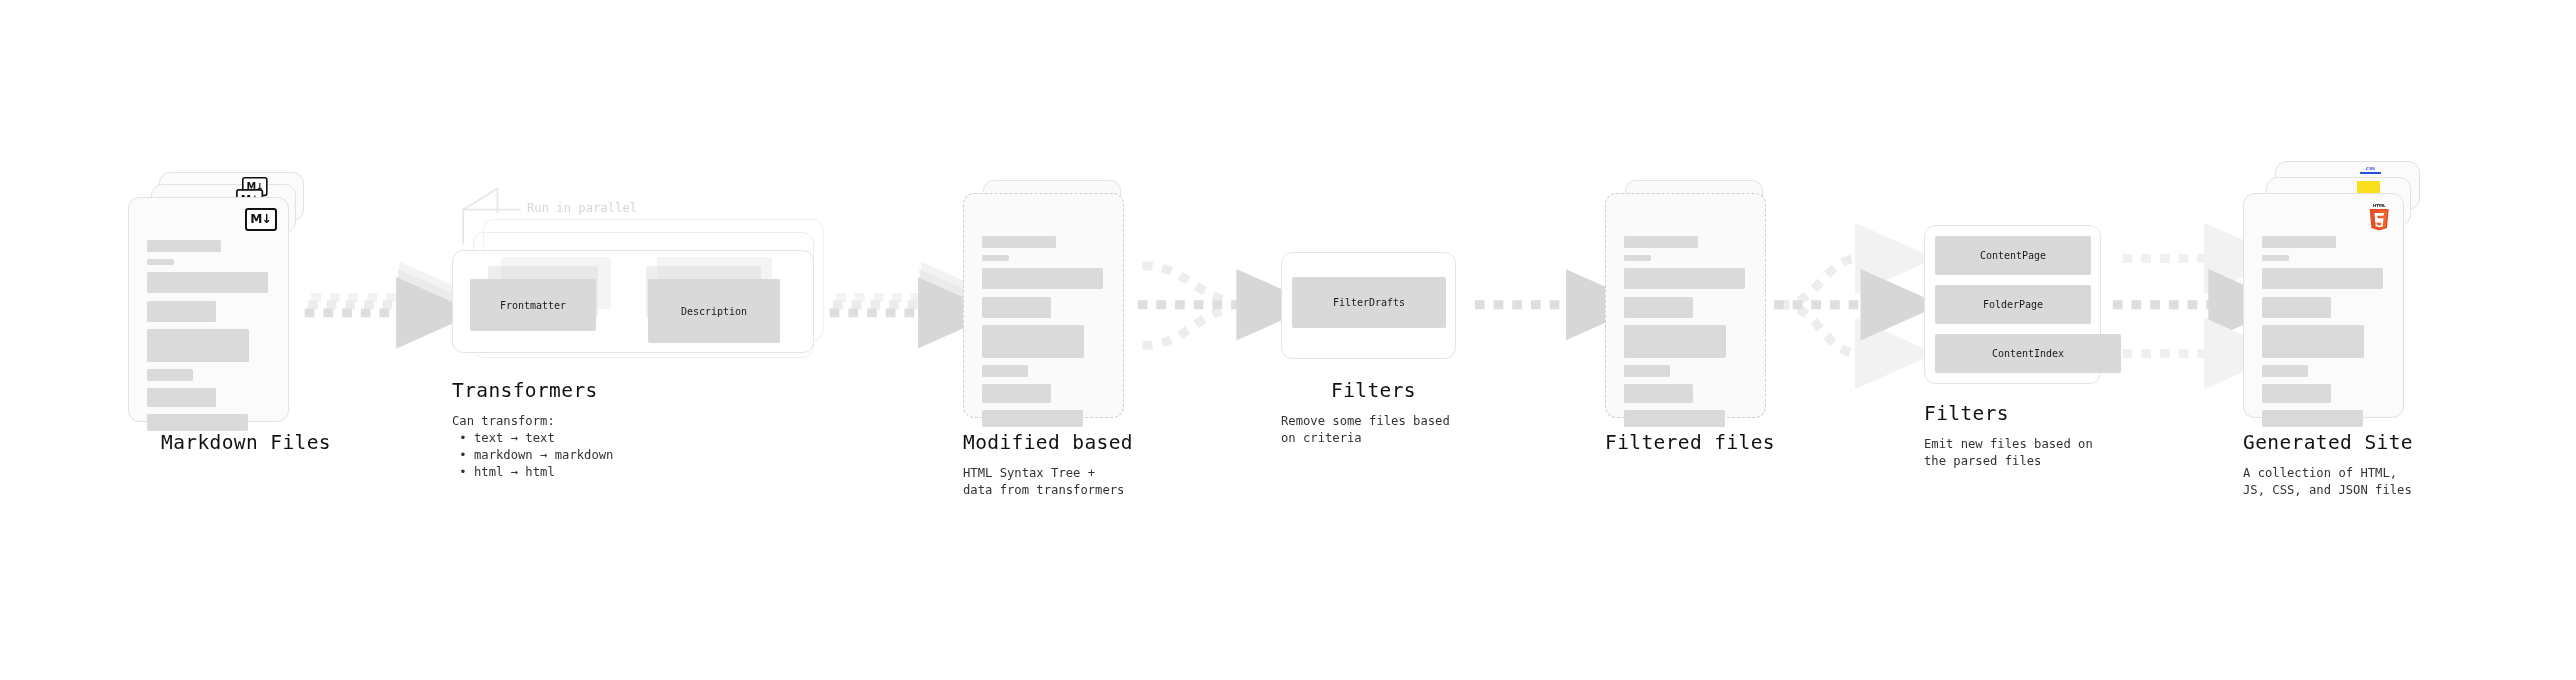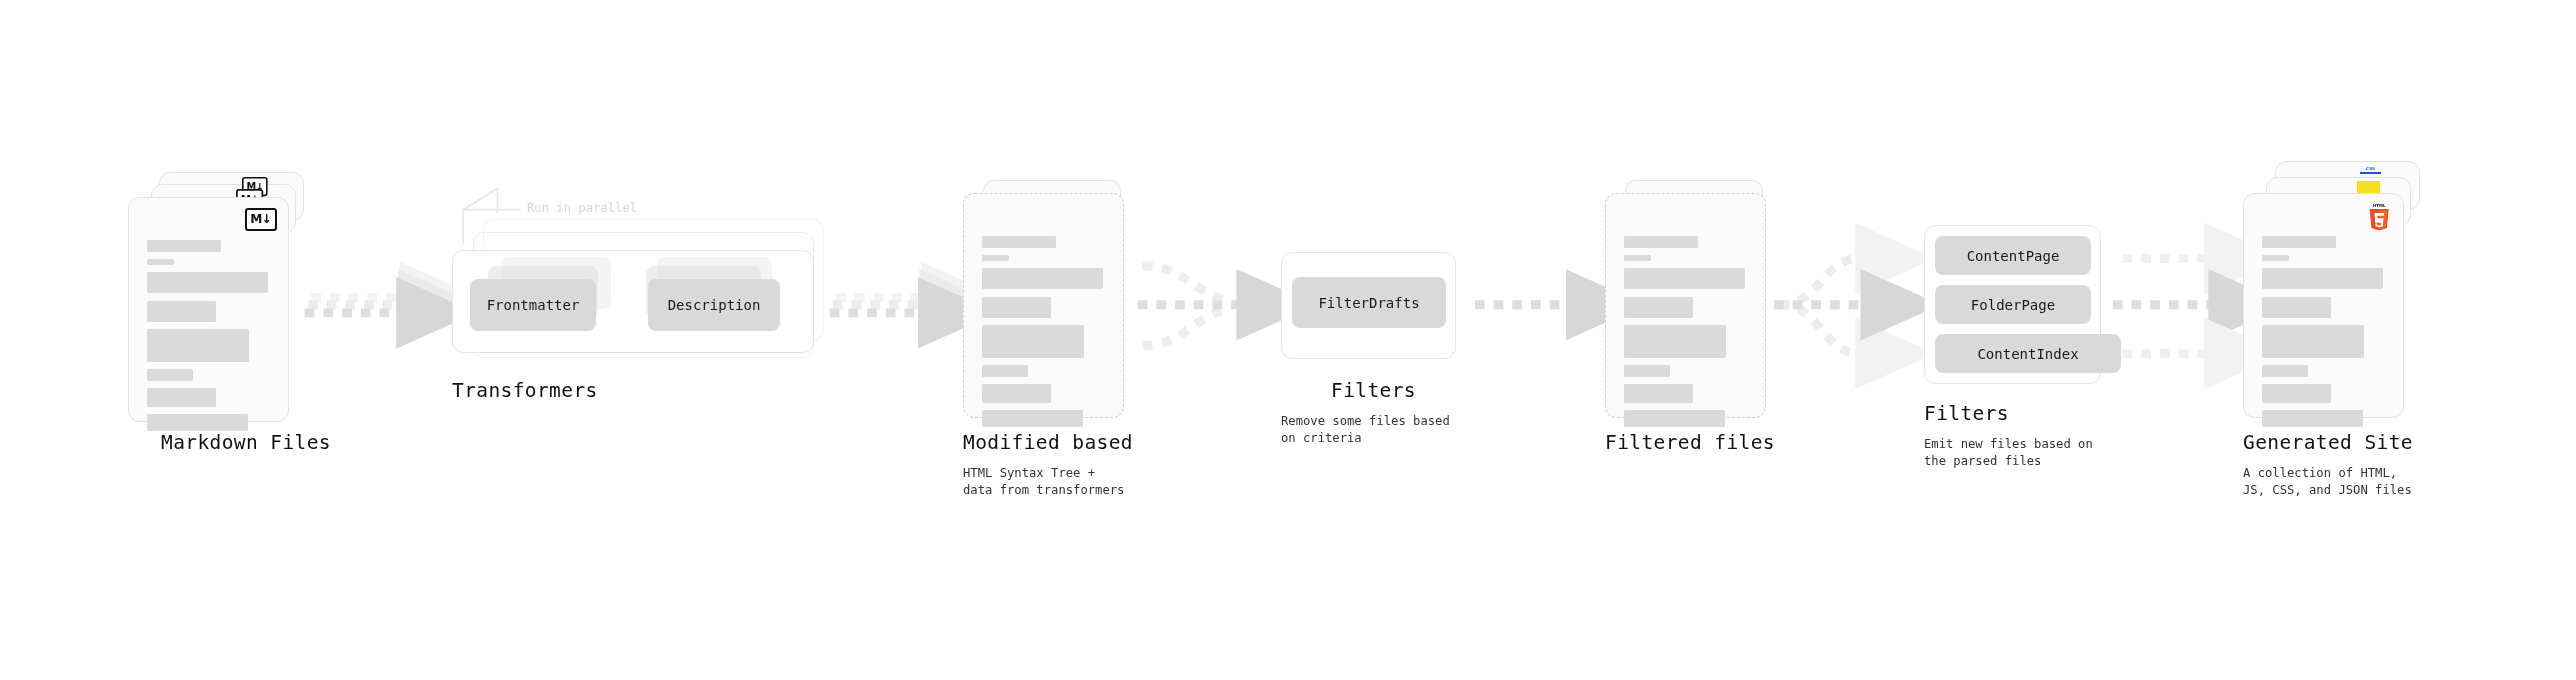--- a/index.html
+++ b/index.html
@@ -70,26 +70,26 @@
     border: 1.6px solid #e4e4e4;
     border-radius: 11.4px;
     background: #ffffff;
     box-sizing: border-box;
   }
   .panel.ghost { background: transparent; }
 
   .chip {
     position: absolute;
     background: #d9d9d9;
-    border-radius: 8px;
+    border-radius: 2px;
     display: flex;
     align-items: center;
     justify-content: center;
     font-family: "DejaVu Sans Mono", "Liberation Mono", monospace;
-    font-size: 14px;
+    font-size: 10px;
     color: #1a1a1a;
     box-sizing: border-box;
     white-space: nowrap;
   }
   .chip.ghost { background: rgba(217,217,217,0.45); }
   .chip.ghost2 { background: rgba(217,217,217,0.28); }
 
   
   .label-title {
     position: absolute;
@@ -215,25 +215,29 @@
     <div class="panel ghost" style="left:483px; top:219px; width:341px; height:122px; border-color:#f0f0f0;"></div>
     <div class="panel ghost" style="left:473px; top:232px; width:341px; height:126px; border-color:#ececec;"></div>
     <div class="panel" style="left:452px; top:250px; width:362px; height:103px; border-color:#e4e4e4;"></div>
 
     <div class="chip ghost2" style="left:501px; top:257px; width:110px; height:52px;"></div>
     <div class="chip ghost" style="left:488px; top:266px; width:110px; height:52px;"></div>
     <div class="chip" style="left:470px; top:279px; width:126px; height:52px;">Frontmatter</div>
 
     <div class="chip ghost2" style="left:657px; top:257px; width:115px; height:52px;"></div>
     <div class="chip ghost" style="left:646px; top:266px; width:115px; height:52px;"></div>
-    <div class="chip" style="left:648px; top:279px; width:132px; height:52px;">Description</div>
+    <div class="chip" style="left:648px; top:279px; width:132px; height:64px;">Description</div>
 
     <div class="label-note" style="left:527px; top:201px;">Run in parallel</div>
   </div>
   <div class="label-title" style="left:452px; top:379px;">Transformers</div>
+  <div class="label-sub" style="left:452px; top:413px;">Can transform:
+ • text → text
+ • markdown → markdown
+ • html → html</div>
 
   <div class="doc-stack">
     <div class="doc-card dotted" style="left:983px; top:180px; width:138px; height:49px;"></div>
     <div class="doc-card dashed" style="left:963px; top:193px; width:161px; height:225px;">
       <div class="doc-lines">
         <div class="doc-line" style="width:60%;  height:12.2px;"></div>
         <div class="doc-line" style="width:22%;  height:5.7px;"></div>
         <div class="doc-line" style="width:98%;  height:21px; margin-top:4.9px;"></div>
         <div class="doc-line" style="width:56%;  height:21px;"></div>
         <div class="doc-line" style="width:83%;  height:32.5px;"></div>

